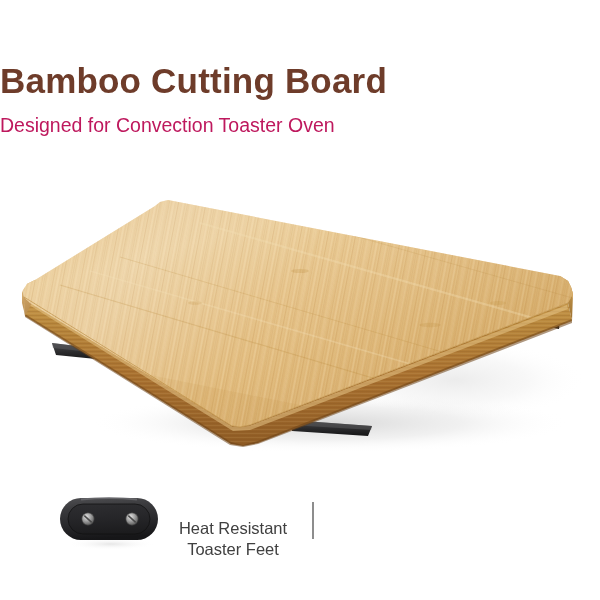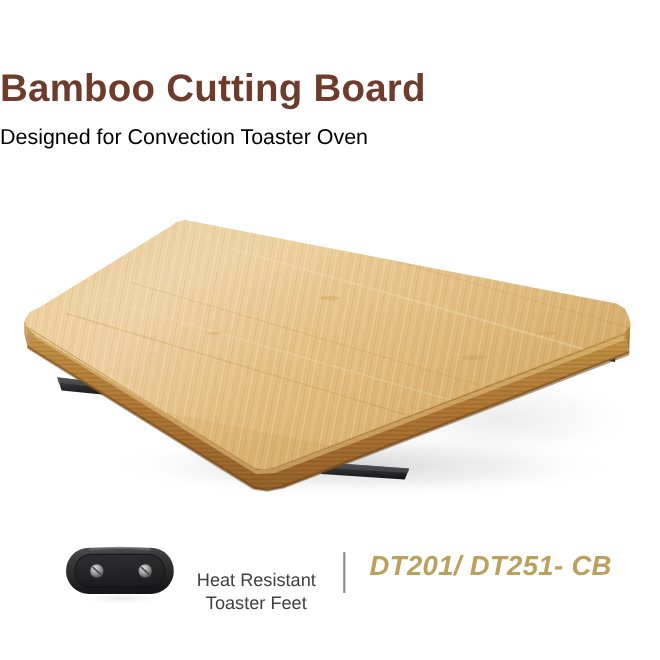--- a/index.html
+++ b/index.html
@@ -35,21 +35,21 @@
     letter-spacing: 0.2px;
     color: #6e3c2a;
     margin: 0;
     white-space: nowrap;
   }
   .subtitle {
     font-family: "Liberation Sans", sans-serif;
     font-weight: normal;
     font-size: 19.5px;
     line-height: 26px;
-    color: #000000;
+    color: #be185d;
     margin: 10px 12px 0 0;
     white-space: nowrap;
   }
 
   
   .product-stage {
     position: absolute;
     left: 0;
     top: 175px;
     width: 600px;
@@ -315,17 +315,16 @@
       </svg>
     </div>
 
     <div class="feature-text">
       <span class="line">Heat Resistant</span>
       <span class="line">Toaster Feet</span>
     </div>
 
     <div class="divider"></div>
 
-    <div class="model-code">DT201/ DT251- CB</div>
 
   </div>
 
 </div>
 
 </body></html>

